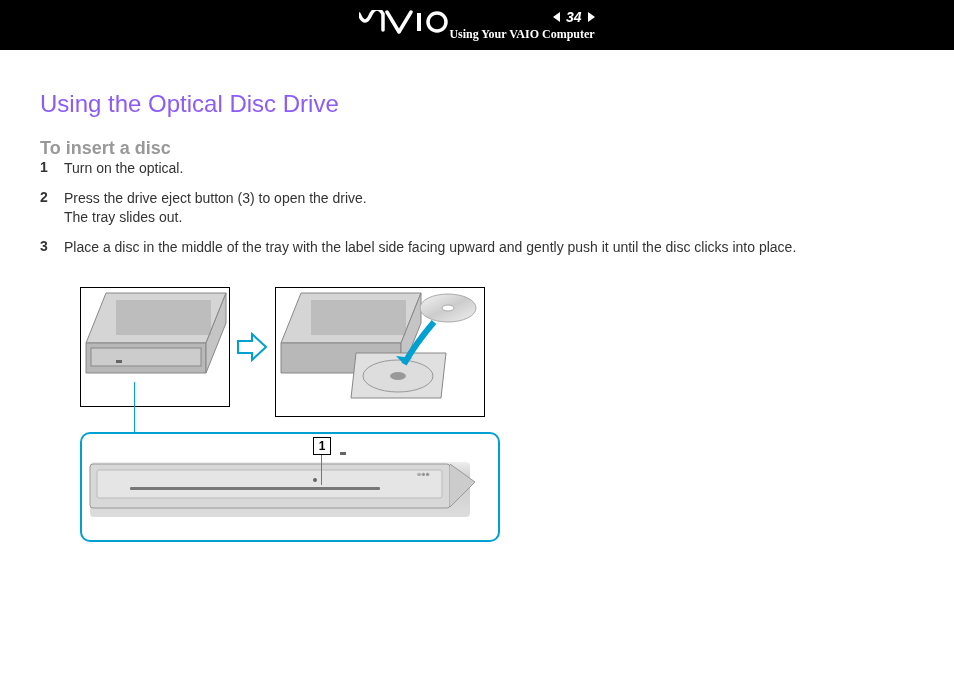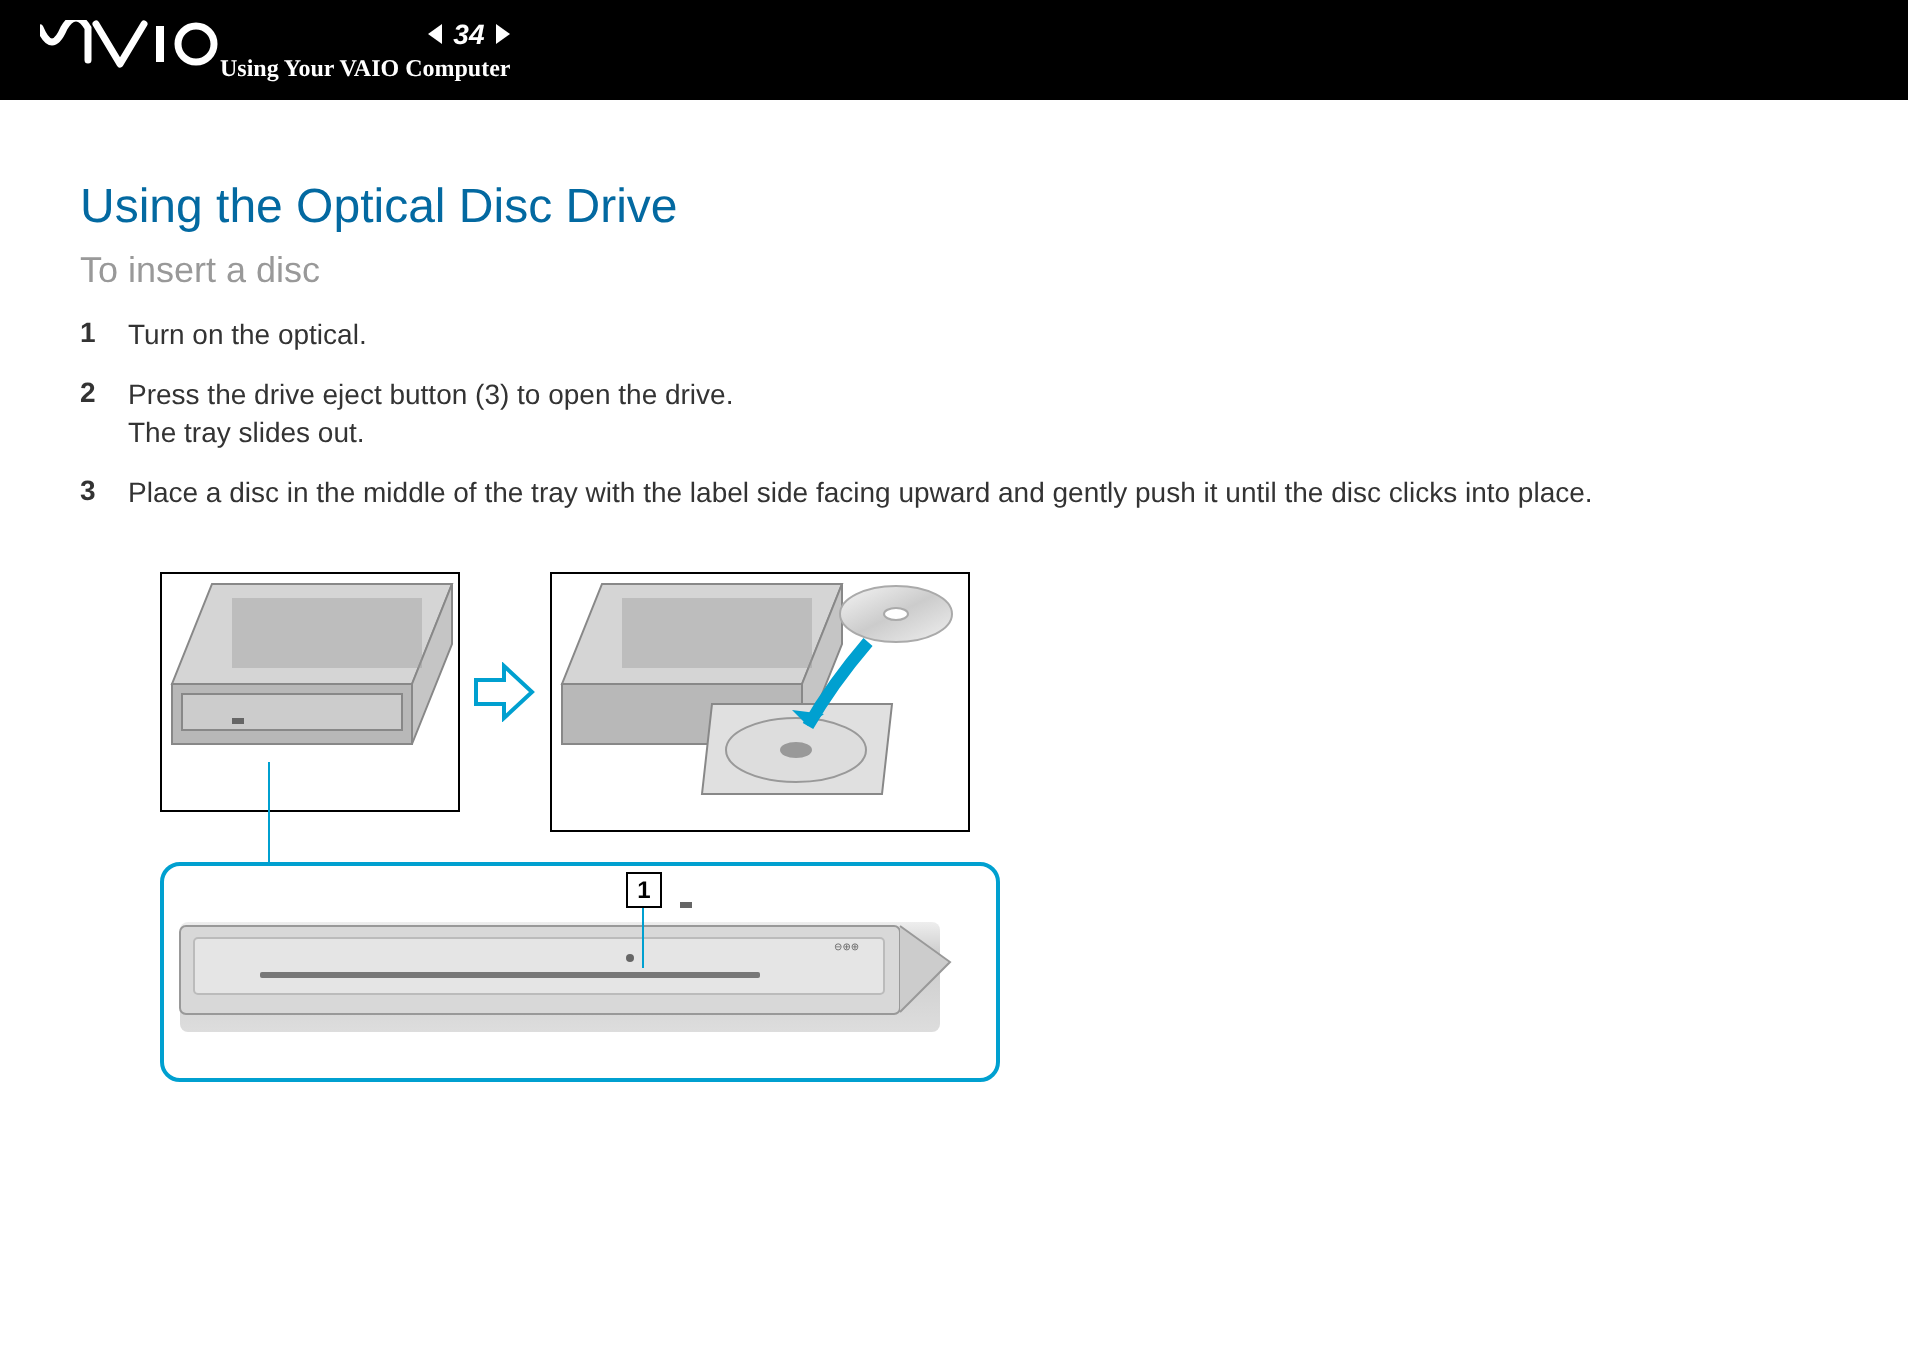--- a/index.html
+++ b/index.html
@@ -14,21 +14,21 @@
       background: #fff;
       position: relative;
     }
     .header-bar {
       width: 954px;
       height: 50px;
       background: #000;
       position: relative;
       display: flex;
       align-items: center;
-      justify-content: flex-start;
+      justify-content: center;
       padding: 0 20px;
     }
     .logo {
       color: #fff;
       font-size: 28px;
       font-weight: 300;
       letter-spacing: 3px;
       font-style: italic;
     }
     .header-right {
@@ -66,33 +66,32 @@
       font-weight: bold;
       font-size: 12px;
       font-family: Liberation Serif, serif;
     }
     .content {
       padding: 40px 40px 0 40px;
     }
     .title {
       font-size: 24px;
       font-weight: normal;
-      color: #0369a1;
-      margin-bottom: 7px;
+      color: #8b5cf6;
+      margin-bottom: 20px;
     }
     .intro {
       font-size: 14px;
       color: #333;
       margin-bottom: 18px;
     }
     .subtitle {
       font-size: 18px;
       color: #999;
-      font-weight: normal;
-      margin-bottom: 12px;
+      font-weight: bold;
     }
     .steps {
       list-style: none;
     }
     .step {
       display: flex;
       margin-bottom: 10px;
       font-size: 14px;
       color: #333;
     }

